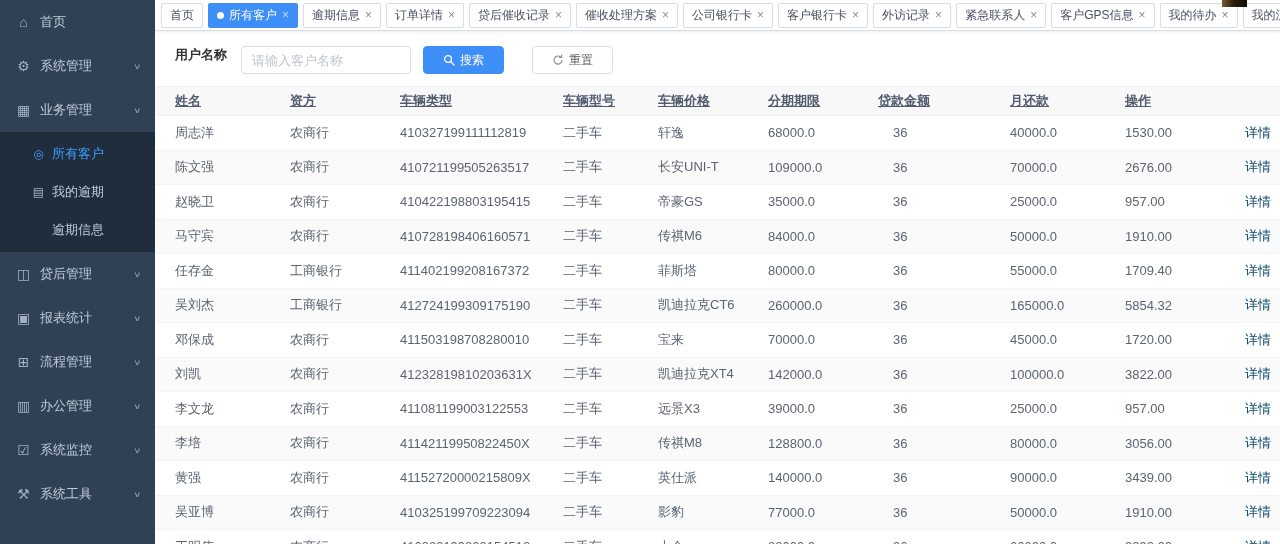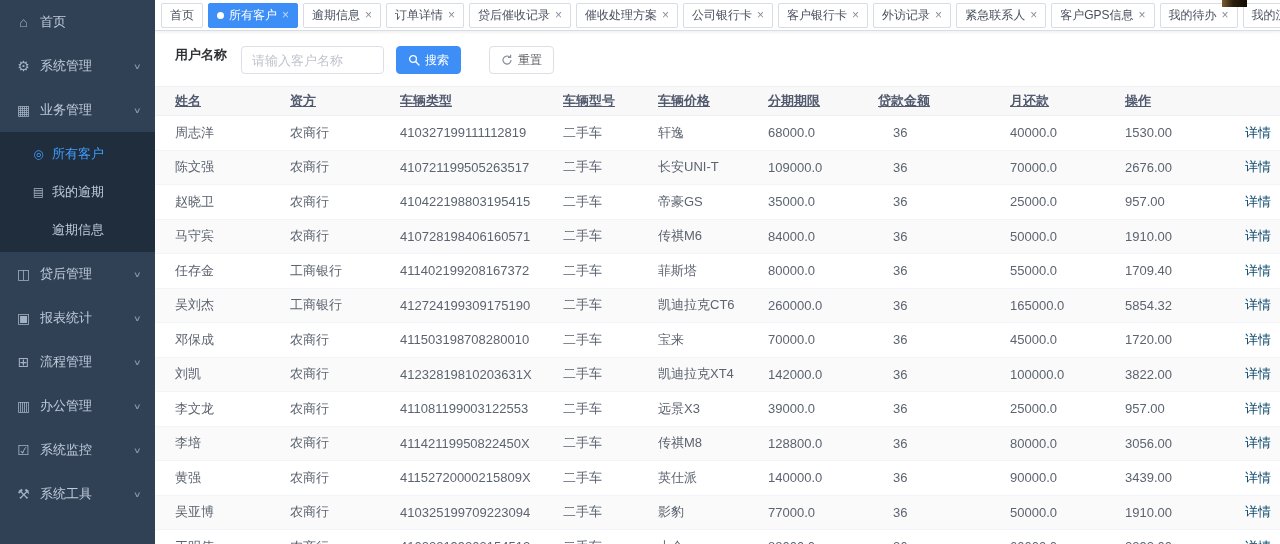--- a/index.html
+++ b/index.html
@@ -72,29 +72,29 @@
   }
 
   
   .content { flex: 1; overflow: hidden; }
   .search-row {
     display: flex; align-items: flex-start;
     padding: 15px 0 12px 20px;
   }
   .search-label { font-size: 13px; font-weight: bold; color: #303133; margin-right: 14px; }
   .search-input {
-    width: 143px; height: 28px;
+    width: 170px; height: 28px;
     border: 1px solid #dcdfe6; border-radius: 4px;
     padding: 0 10px; font-size: 13px; color: #606266; outline: none;
     font-family: inherit;
   }
   .search-input::placeholder { color: #c0c4cc; }
   .btn {
     height: 28px; display: inline-flex; align-items: center; gap: 5px;
-    padding: 0 11px; border-radius: 4px; font-size: 12px; cursor: pointer;
+    padding: 0 19px; border-radius: 4px; font-size: 12px; cursor: pointer;
     font-family: inherit;
   }
   .btn-primary { background: #3e8ef7; border: 1px solid #3e8ef7; color: #fff; margin-left: 12px; }
   .btn-plain { background: #fff; border: 1px solid #dcdfe6; color: #606266; margin-left: 28px; }
   .btn svg { display: block; }
 
   
   .table { font-size: 13px; }
   .trow {
     display: grid;

